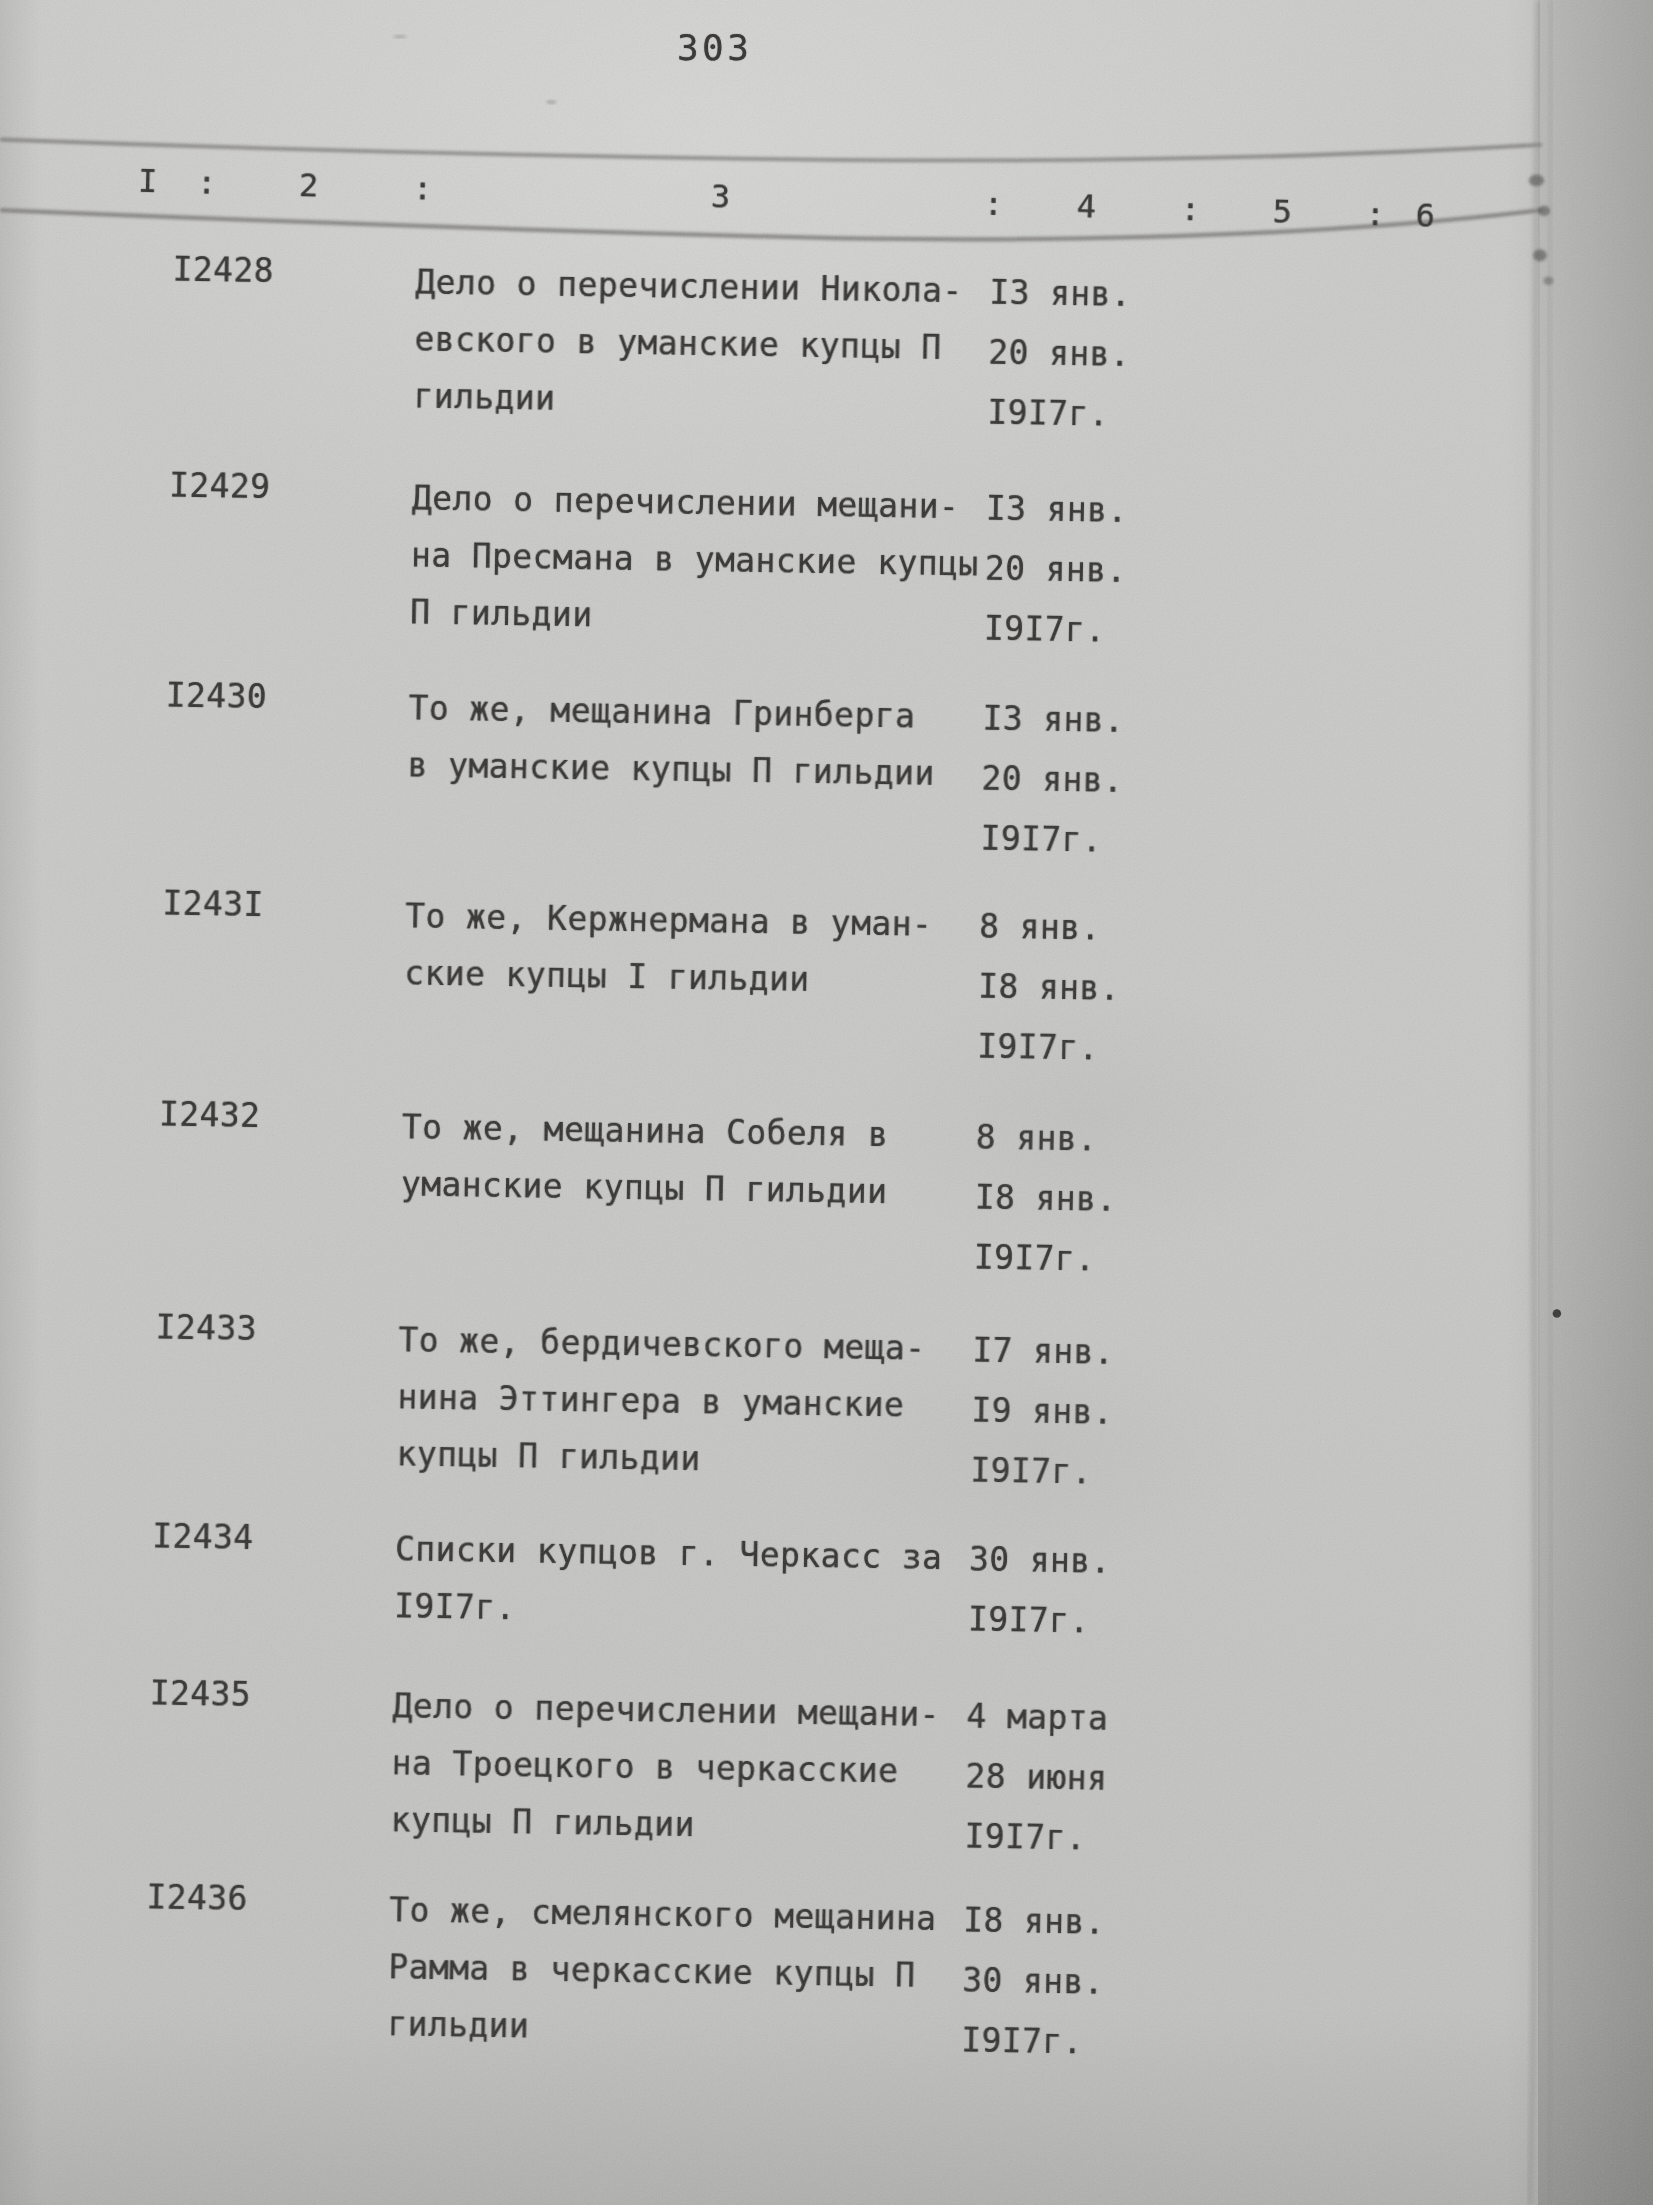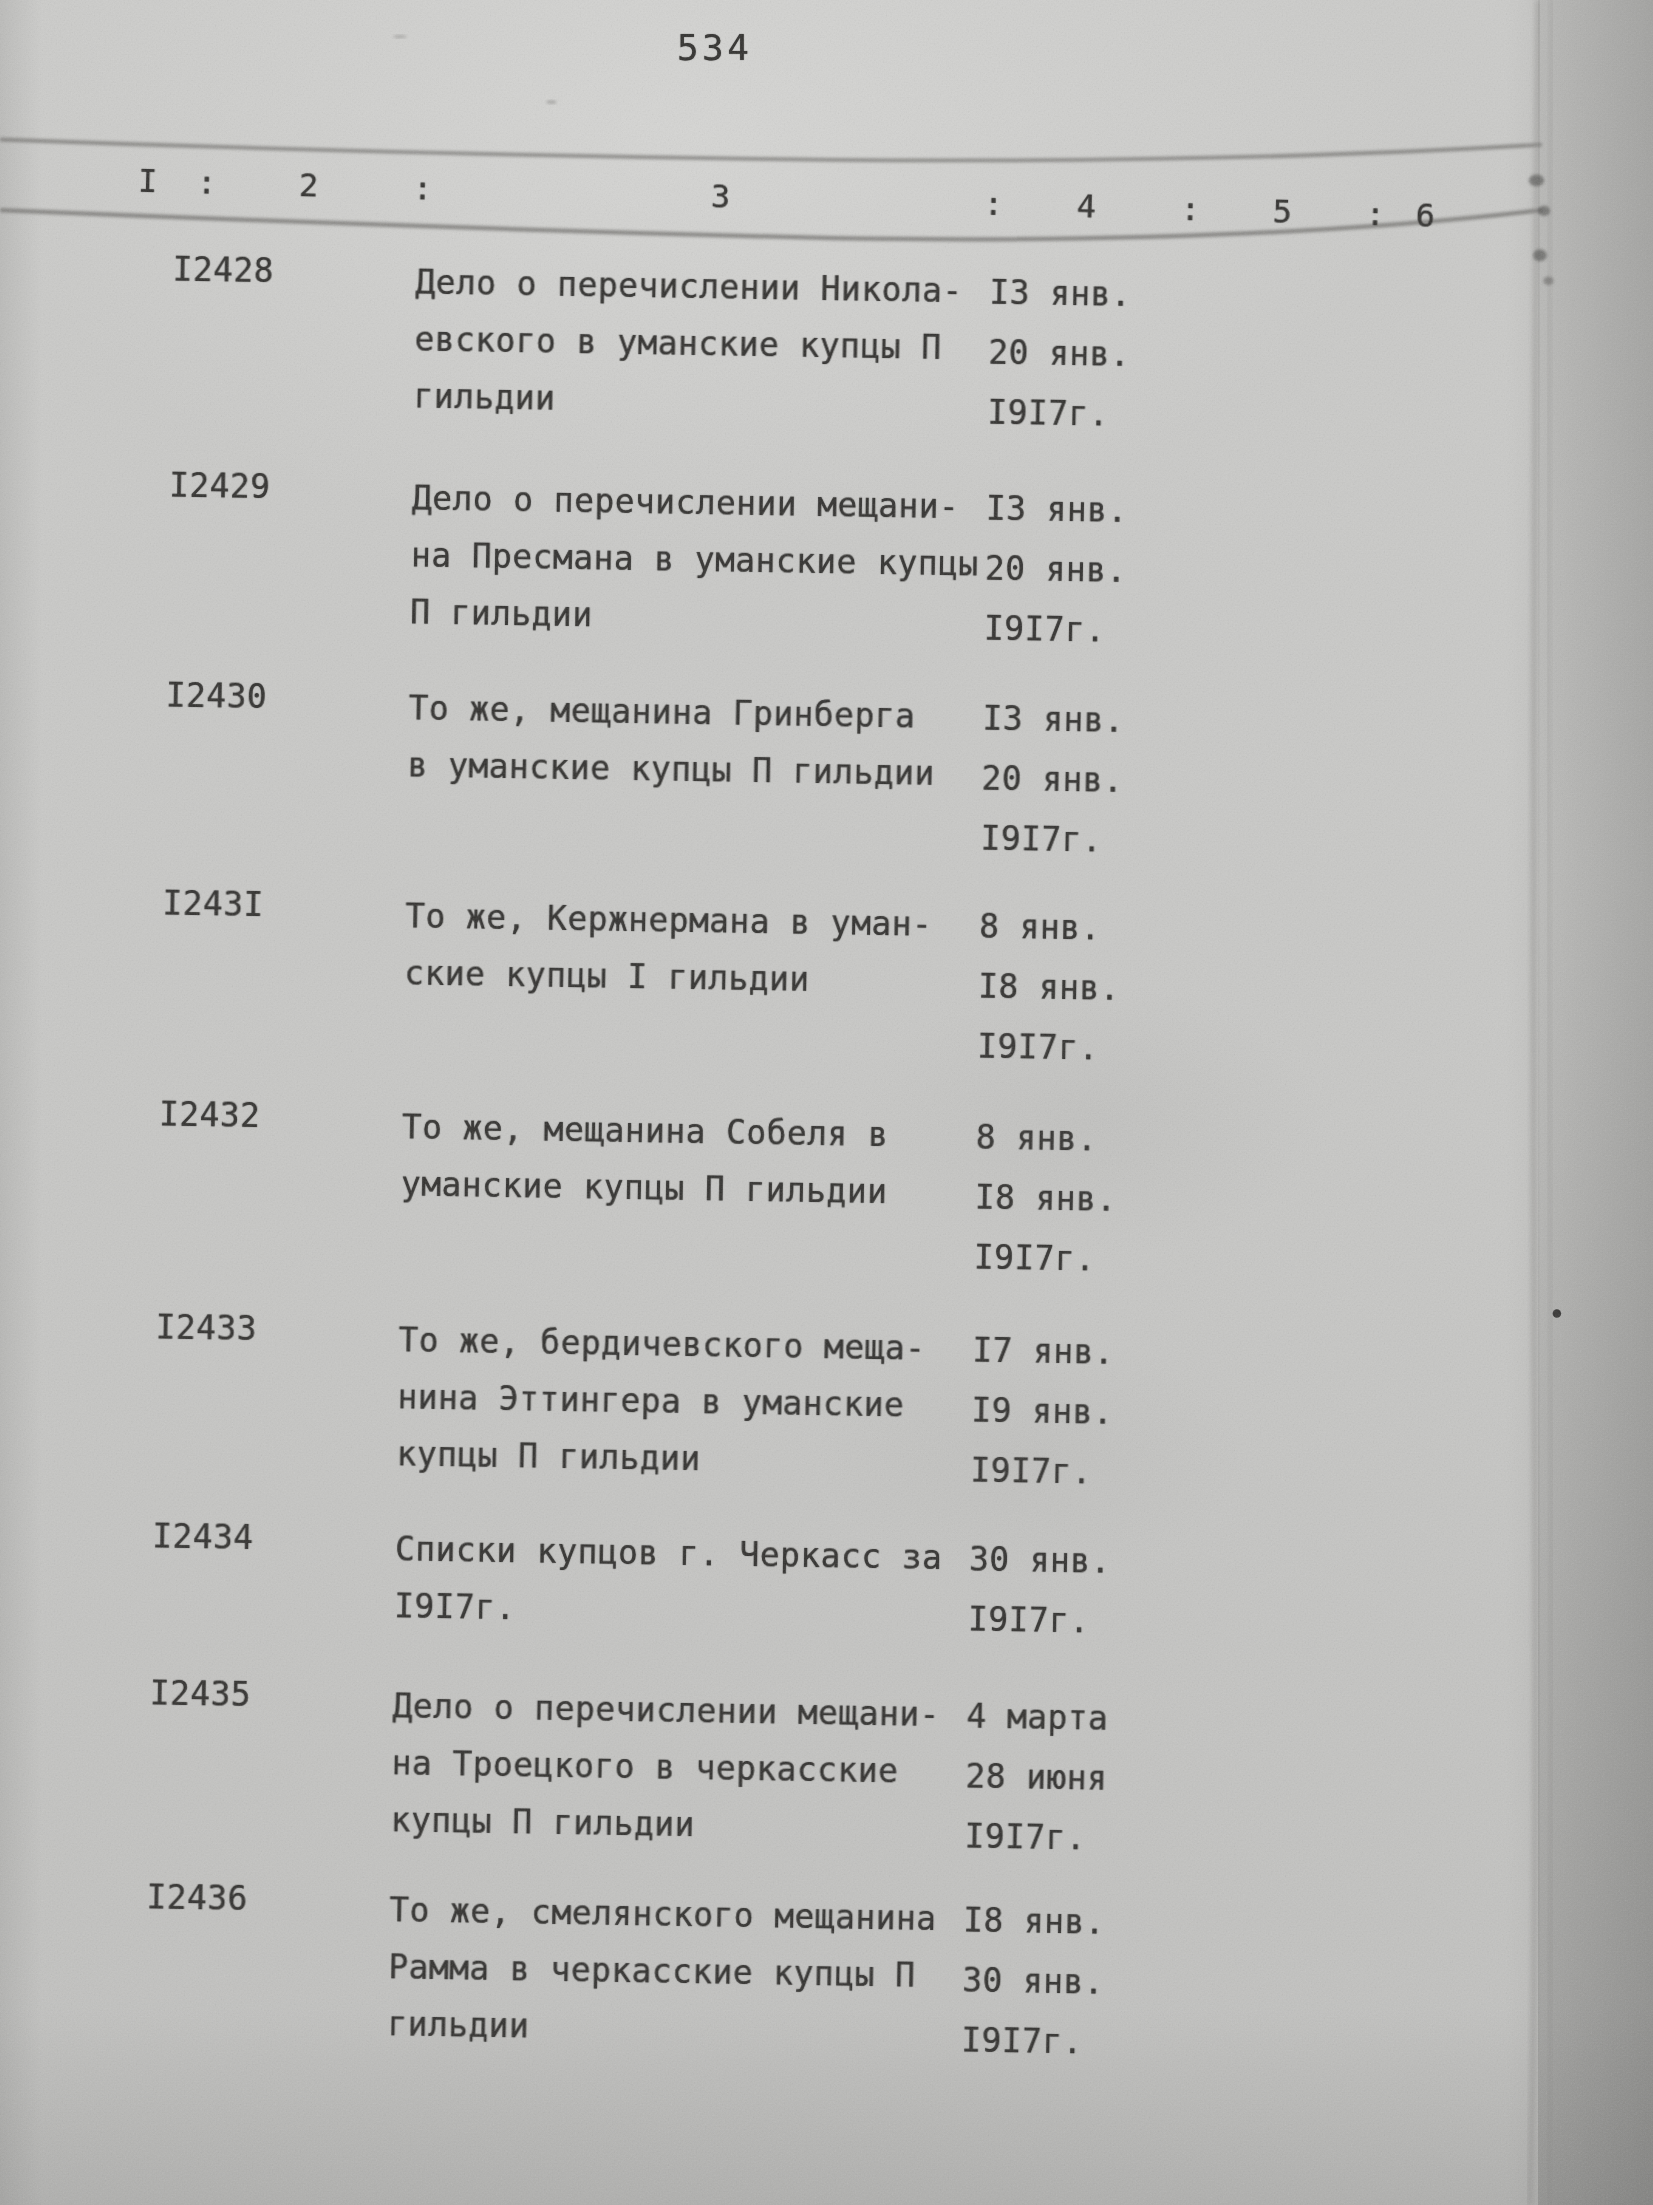--- a/index.html
+++ b/index.html
@@ -72,21 +72,21 @@
 
     <ellipse cx="1806" cy="212" rx="9" ry="7" fill="#4a4947" opacity="0.6" filter="url(#soft)"></ellipse>
     <ellipse cx="1815" cy="248" rx="7" ry="6" fill="#434240" opacity="0.55" filter="url(#soft)"></ellipse>
     <ellipse cx="1810" cy="300" rx="8" ry="7" fill="#4a4947" opacity="0.6" filter="url(#soft)"></ellipse>
     <ellipse cx="1820" cy="330" rx="6" ry="5" fill="#565553" opacity="0.5" filter="url(#soft)"></ellipse>
     <ellipse cx="1830" cy="1544" rx="5" ry="5" fill="#262524" opacity="0.9"></ellipse>
     <ellipse cx="648" cy="120" rx="6" ry="2" fill="#6f6e6c" opacity="0.5" filter="url(#soft)"></ellipse>
     <ellipse cx="470" cy="43" rx="8" ry="2" fill="#7a7977" opacity="0.45" filter="url(#soft)"></ellipse>
   </svg>
 
-  <div class="page-number ink">534</div>
+  <div class="page-number ink">303</div>
 
   <div class="header-row ink">
     <span style="left:138px">I</span>
     <span style="left:197px">:</span>
     <span style="left:299px">2</span>
     <span style="left:413px">:</span>
     <span style="left:711px">3</span>
     <span style="left:984px">:</span>
     <span style="left:1077px">4</span>
     <span style="left:1181px">:</span>

